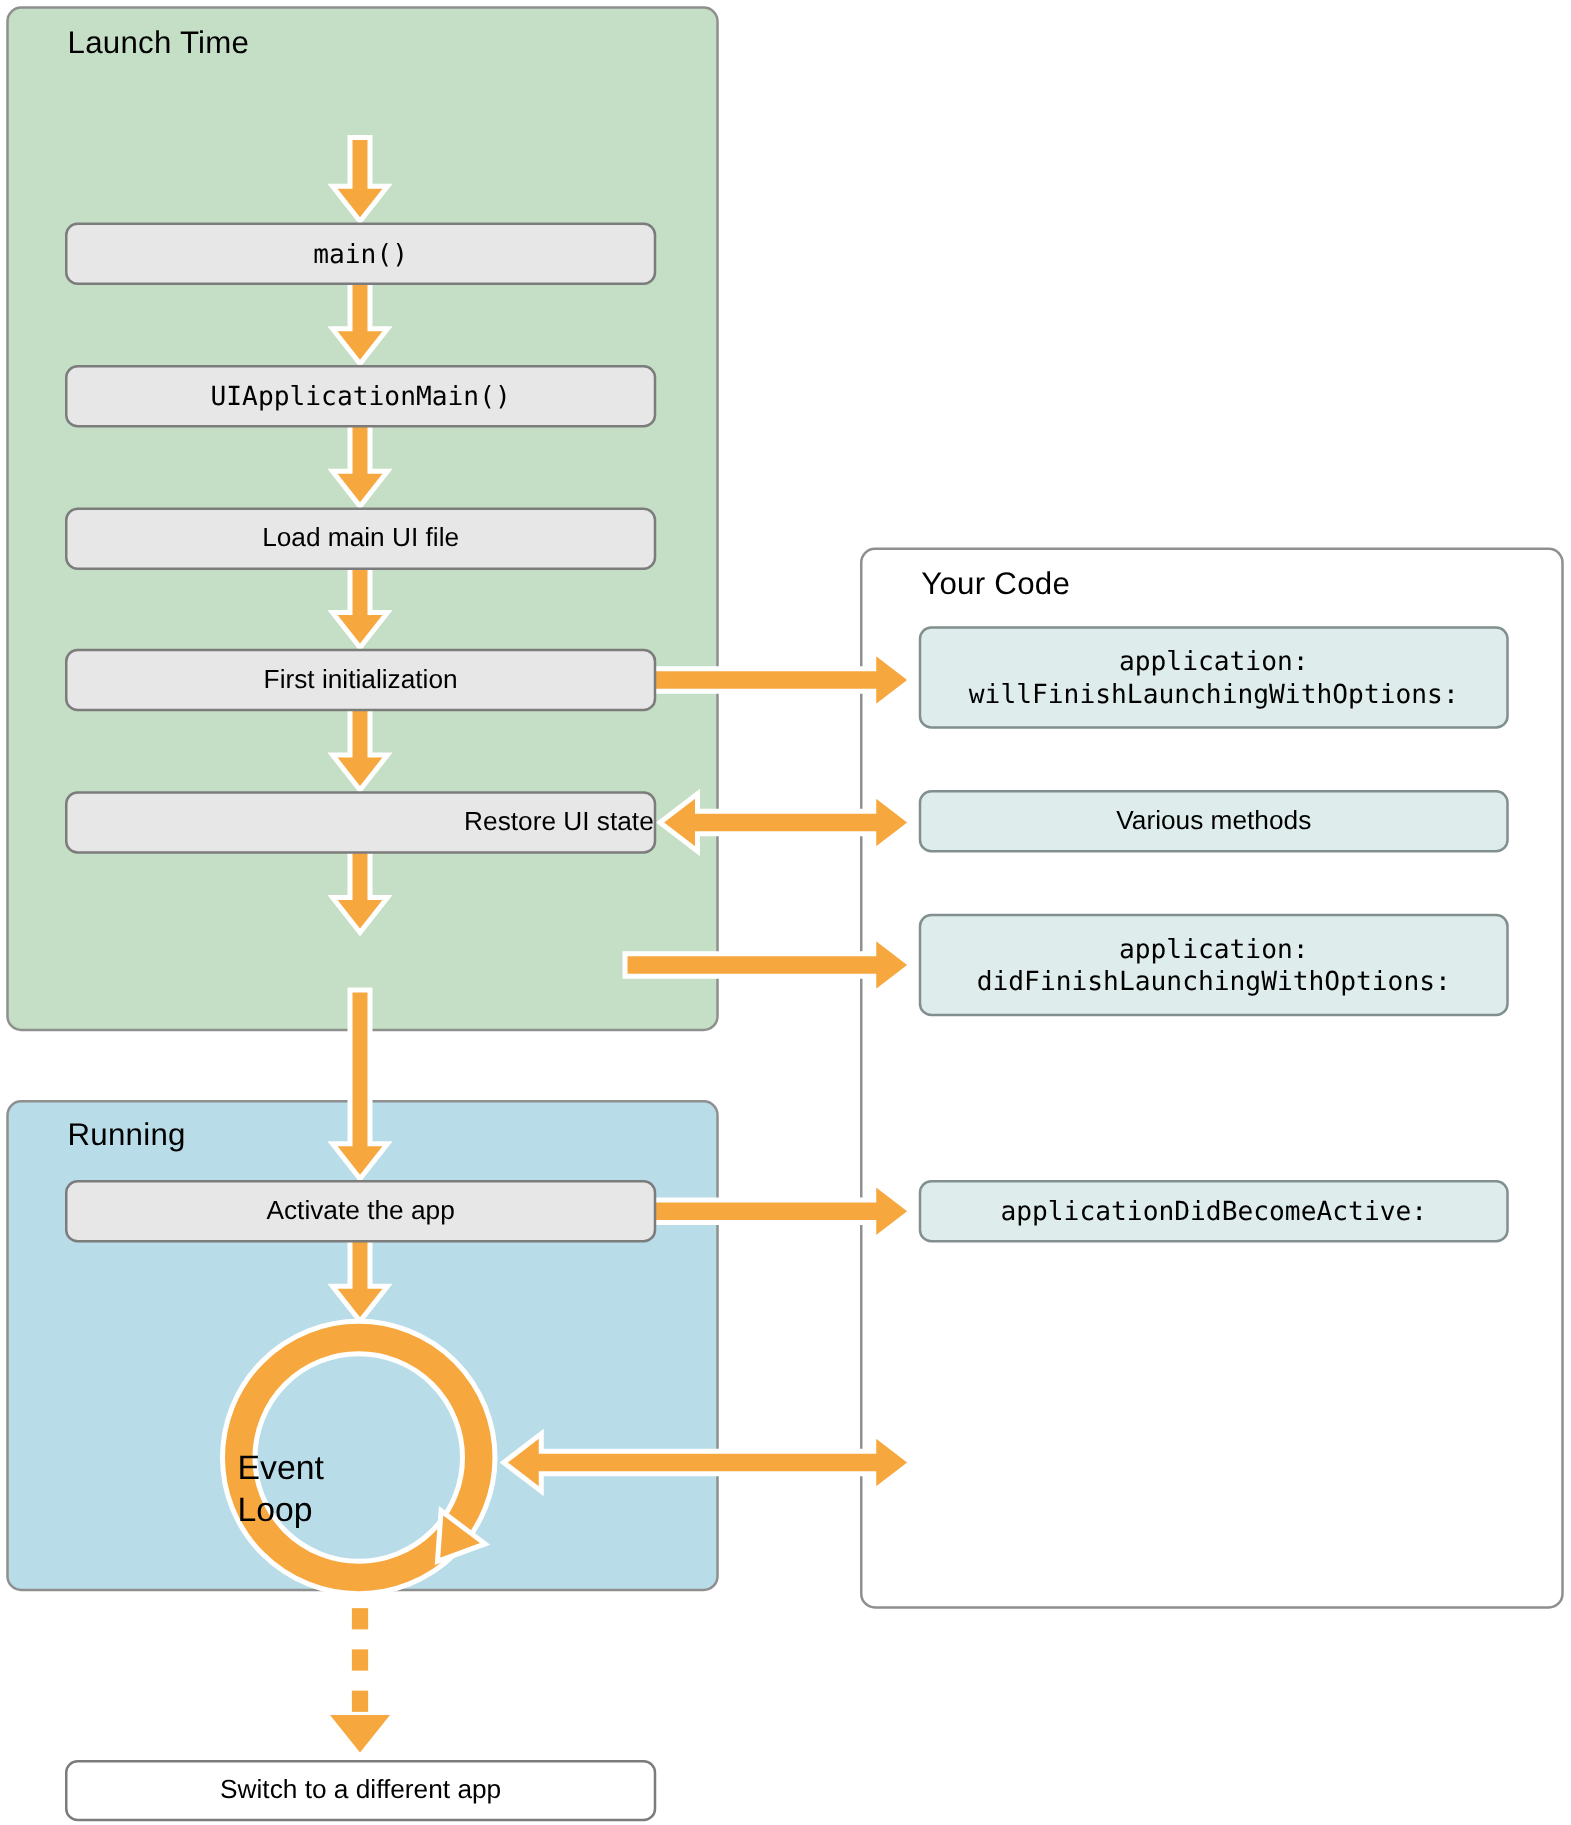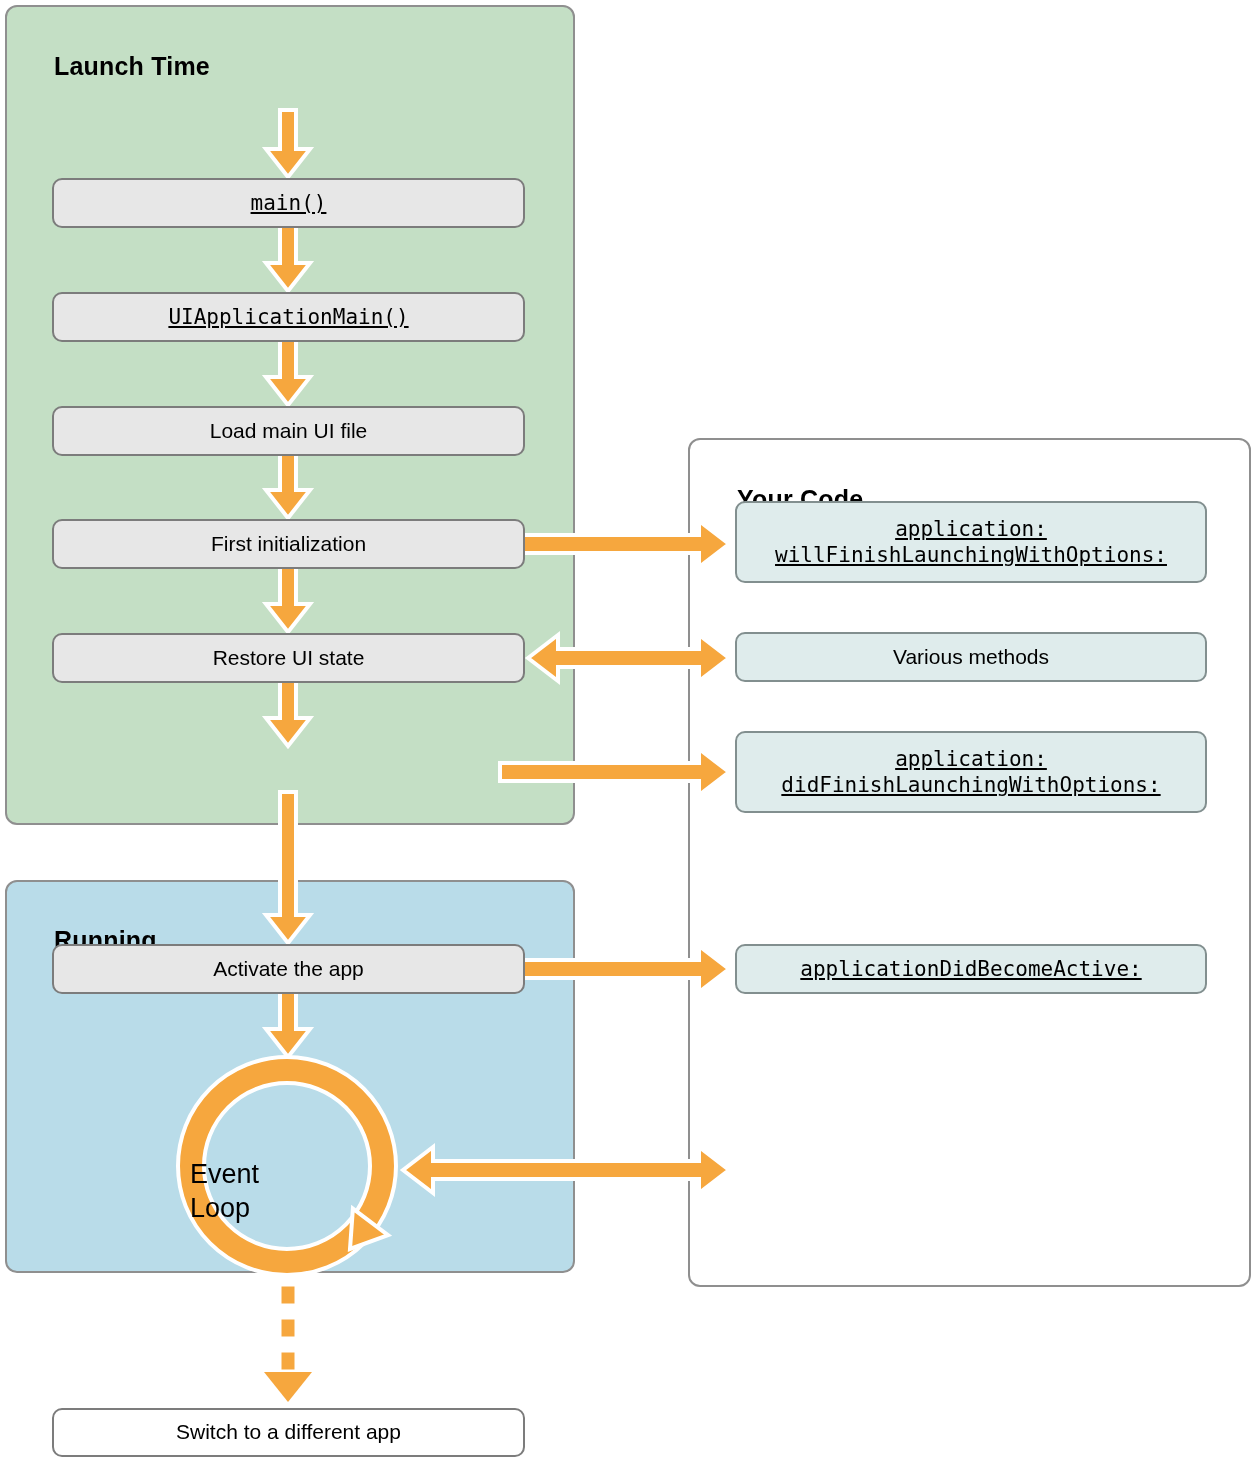--- a/index.html
+++ b/index.html
@@ -14,42 +14,42 @@
   }
   html,body{margin:0;padding:0;background:#fff;}
   .canvas{
     position:relative;width:1257px;height:1460px;background:#ffffff;
     font-family:"Liberation Sans",sans-serif;color:#000;overflow:hidden;
   }
   .panel{position:absolute;border:2px solid var(--panel-border);border-radius:12px;box-sizing:border-box;}
   .panel-launch{left:5px;top:5px;width:570px;height:820px;background:var(--green-bg);}
   .panel-running{left:5px;top:880px;width:570px;height:393px;background:var(--blue-bg);}
   .panel-code{left:688px;top:438px;width:563px;height:849px;background:#ffffff;}
-  .panel-title{position:absolute;font-weight:bold;font-size:25px;letter-spacing:0.2px;margin-top:32px;}
+  .panel-title{position:absolute;font-weight:normal;font-size:25px;letter-spacing:0.2px;}
   .title-launch{left:47px;top:13px;}
   .title-running{left:47px;top:12px;}
   .title-code{left:47px;top:13px;}
 
   .node{
     position:absolute;display:flex;flex-direction:column;align-items:center;justify-content:center;
     text-align:center;border:2px solid var(--node-border);border-radius:10px;box-sizing:border-box;
     background:var(--gray-node);font-size:21px;line-height:1.25;z-index:3;
   }
-  .mono{font-family:"DejaVu Sans Mono","Liberation Mono",monospace;font-size:21px;text-decoration:underline;}
+  .mono{font-family:"DejaVu Sans Mono","Liberation Mono",monospace;font-size:21px;}
   .code-node{background:var(--code-node);border-color:#828f8f;}
   .salmon-node{background:var(--salmon);}
   .white-node{background:#ffffff;}
 
   
   .n-tap   {left:52px;top:65px; width:473px;height:50px;}
   .n-main  {left:52px;top:178px;width:473px;height:50px;}
   .n-uam   {left:52px;top:292px;width:473px;height:50px;}
   .n-load  {left:52px;top:406px;width:473px;height:50px;}
   .n-first {left:52px;top:519px;width:473px;height:50px;}
-  .n-restore{left:52px;top:633px;width:473px;height:50px;}
+  .n-restore{left:52px;top:633px;width:473px;height:50px;align-items:flex-end;}
   .n-final {left:52px;top:747px;width:473px;height:50px;}
   .n-activate{left:52px;top:944px;width:473px;height:50px;}
   .n-switch{left:52px;top:1408px;width:473px;height:49px;}
 
   
   .n-will  {left:735px;top:501px;width:472px;height:82px;}
   .n-various{left:735px;top:632px;width:472px;height:50px;}
   .n-did   {left:735px;top:731px;width:472px;height:82px;}
   .n-active{left:735px;top:944px;width:472px;height:50px;}
   .n-handle{left:735px;top:1145px;width:472px;height:50px;}

